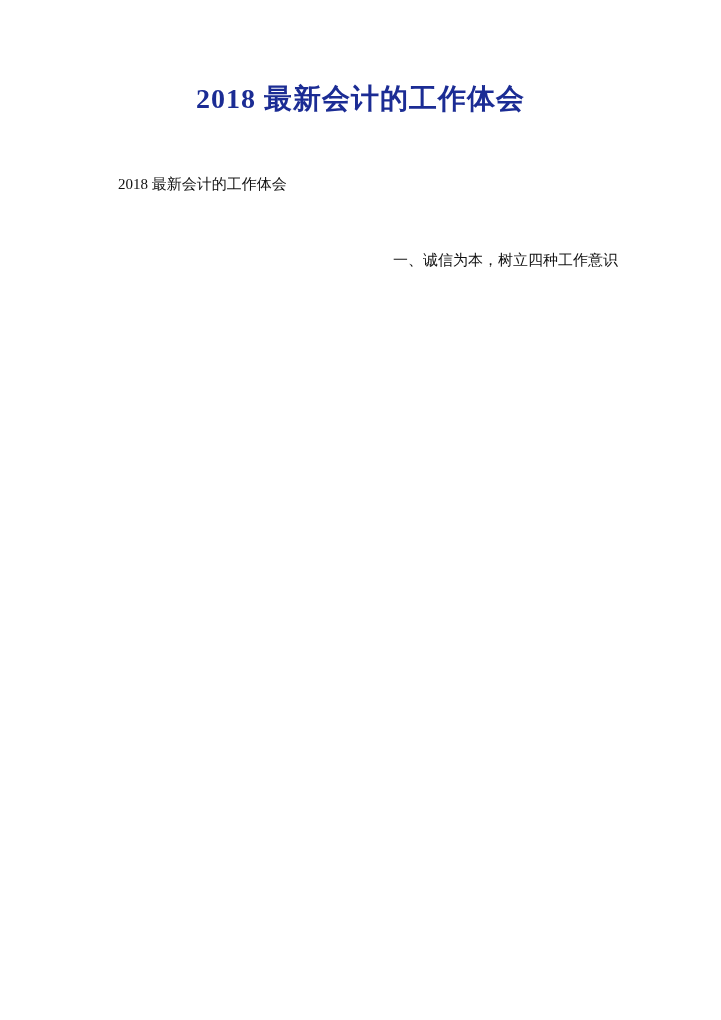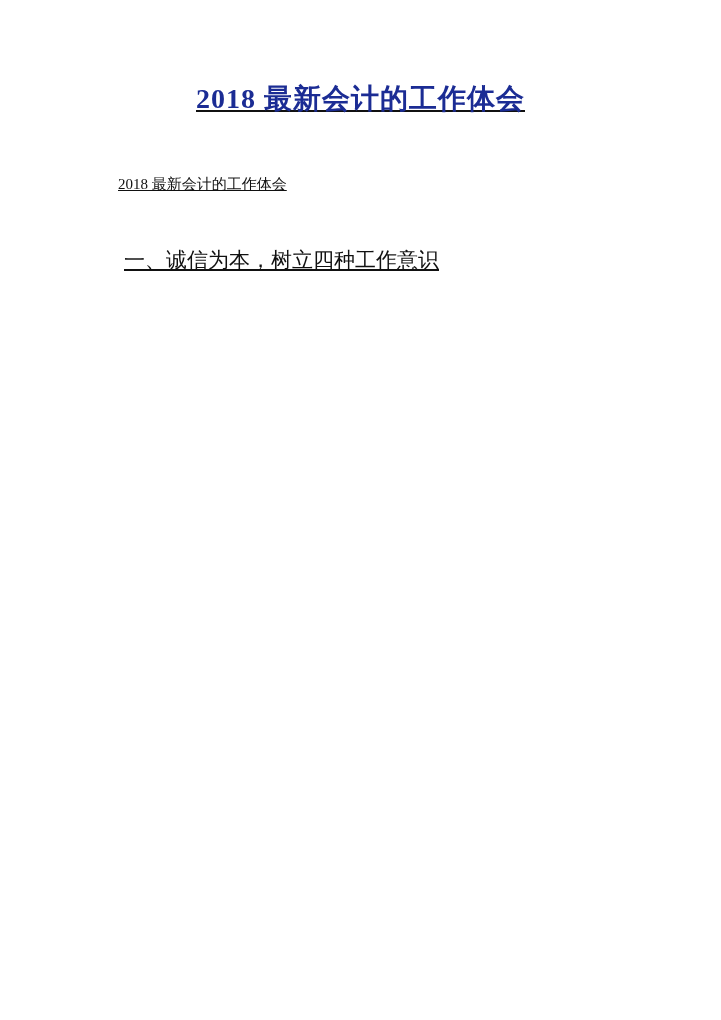--- a/index.html
+++ b/index.html
@@ -10,21 +10,20 @@
   .page {
     position: relative;
     width: 721px;
     height: 1020px;
     box-sizing: border-box;
     padding: 78px 103px 16px 103px;
     background: #ffffff;
     overflow: hidden;
     font-family: "Liberation Serif", "DejaVu Serif", serif;
     color: #111111;
-    text-decoration: underline;
   }
   .doc-title {
     margin: 0;
     font-size: 28px;
     line-height: 42px;
     font-weight: bold;
     text-align: center;
     letter-spacing: 1px;
   }
   .doc-subtitle {
@@ -40,25 +39,25 @@
     line-height: 38px;
     text-indent: 1em;
     text-align: justify;
     letter-spacing: 0.5px;
   }
   .para.first {
     margin-top: 108px;
   }
   .section-heading {
     margin: 38px 0 0 0;
-    font-size: 21px;
+    font-size: 15px;
     line-height: 38px;
     text-indent: 1em;
     font-weight: normal;
-    text-align: left;
+    text-align: right;
   }
 </style>
 </head>
 <body style="background: rgb(255, 255, 255);">
 
 <div class="page" style="color: rgb(17, 17, 17);">
   <h1 class="doc-title" style="color: rgb(27, 44, 148);">2018 最新会计的工作体会</h1>
 
   <p class="doc-subtitle">2018 最新会计的工作体会</p>
 

